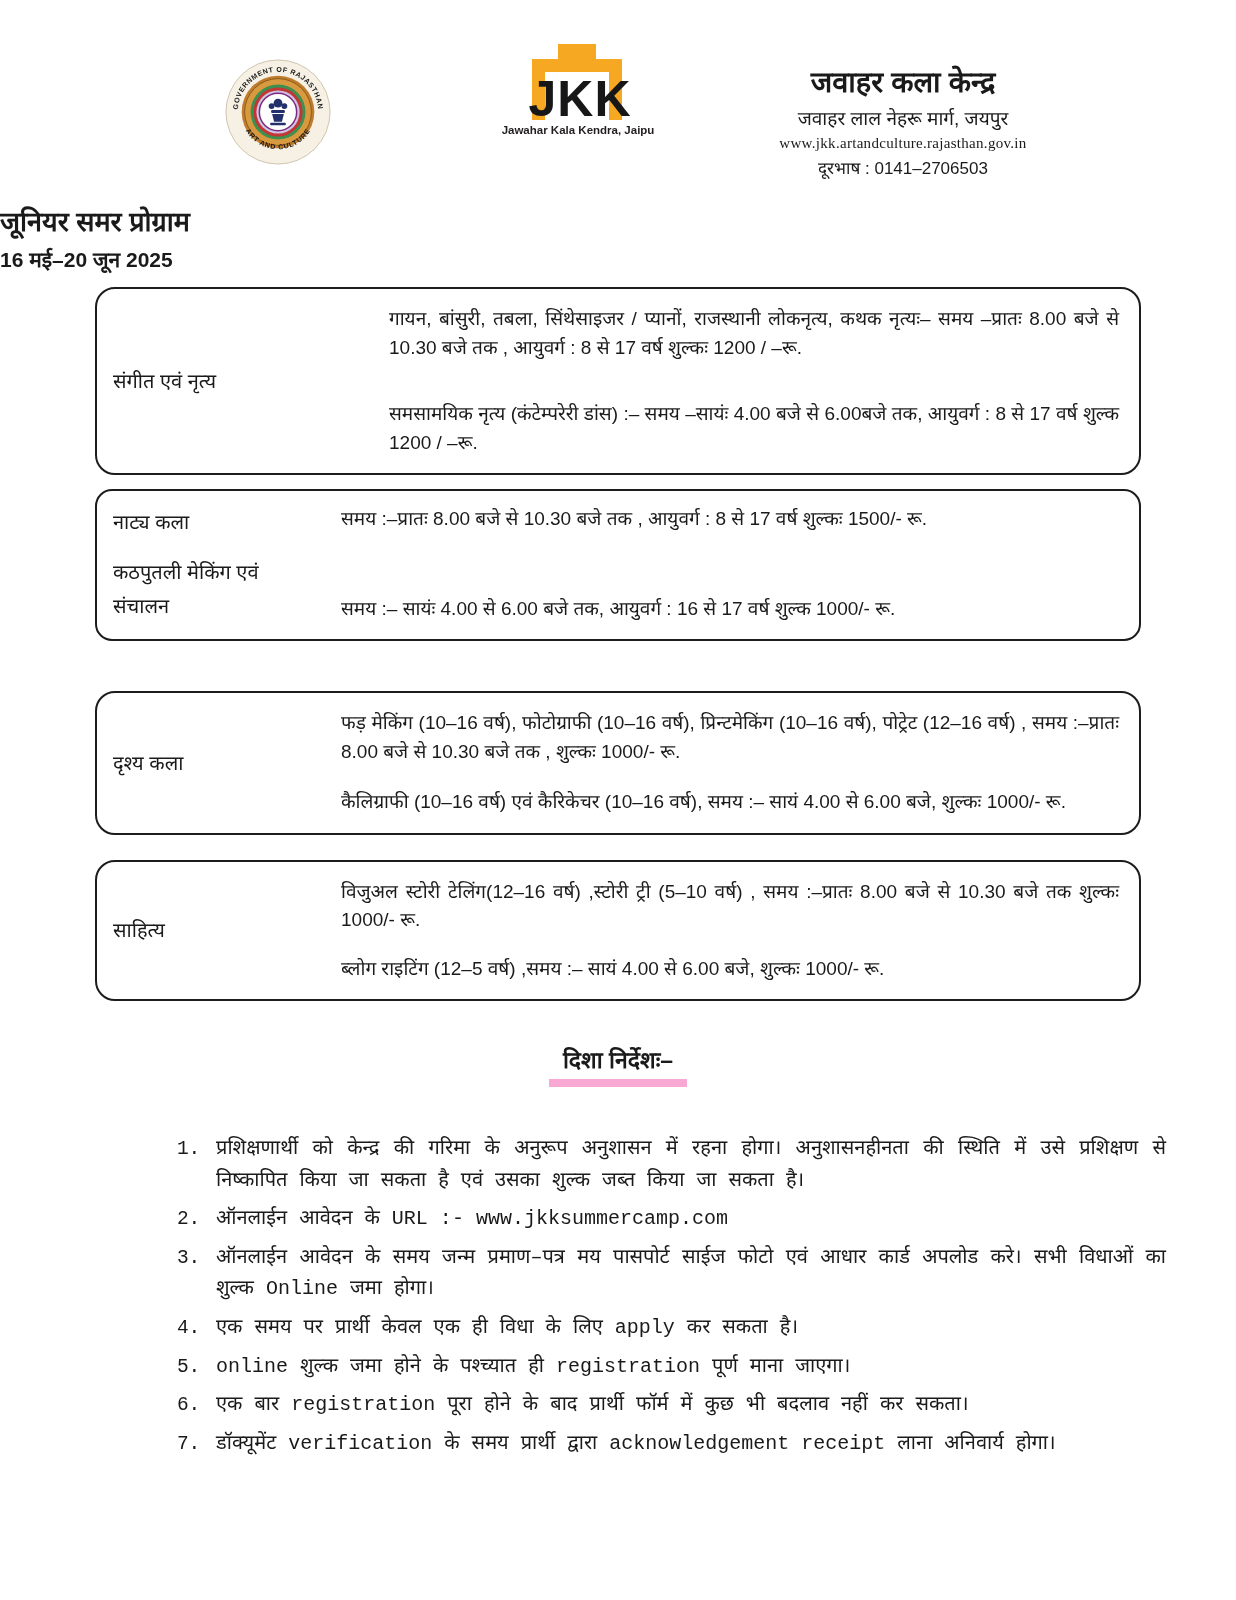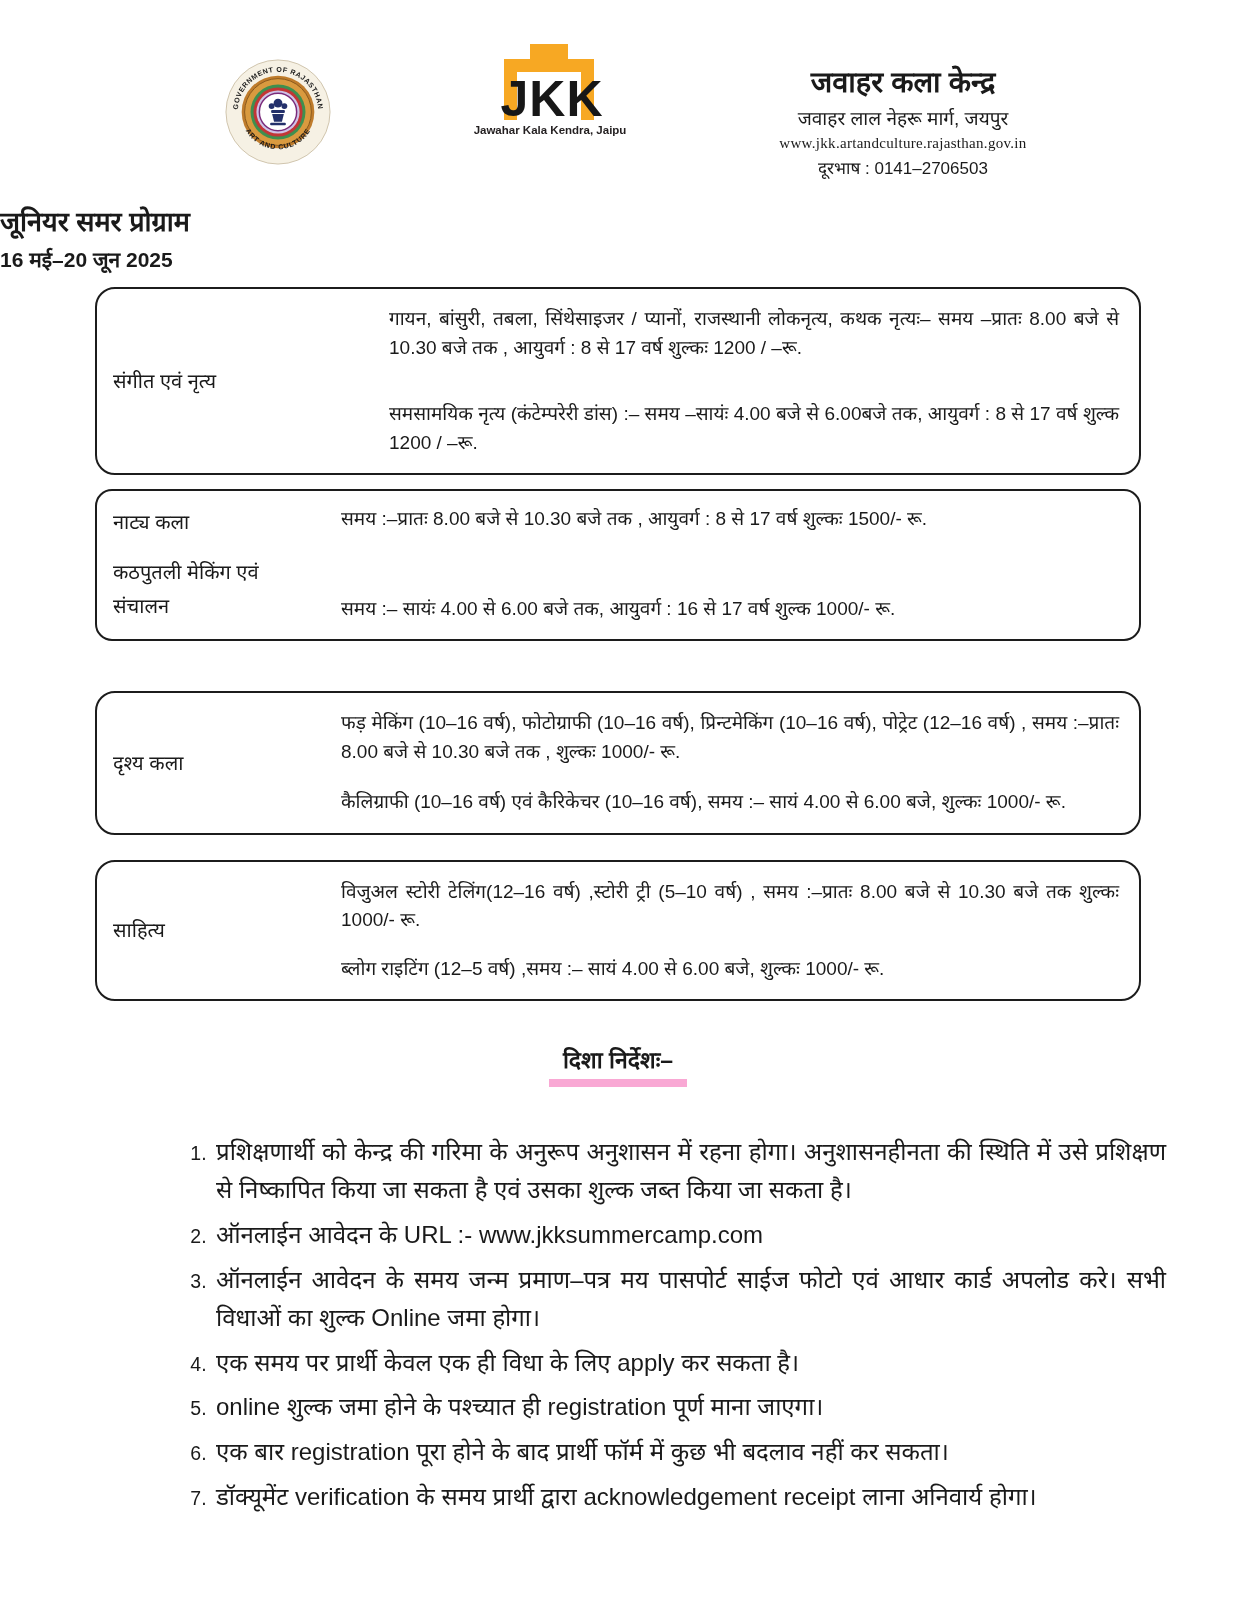--- a/index.html
+++ b/index.html
@@ -11,21 +11,21 @@
     margin: 0 auto;
     background: #ffffff;
     color: #1a1a1a;
     font-family: "Liberation Sans", "DejaVu Sans", sans-serif;
     overflow: hidden;
   }
 
   
   .header { position: relative; height: 178px; }
   .seal { position: absolute; left: 224px; top: 58px; width: 108px; height: 108px; }
-  .jkk { position: absolute; left: 464px; top: 38px; width: 170px; height: 118px; text-align: center; }
+  .jkk { position: absolute; left: 492px; top: 38px; width: 170px; height: 118px; text-align: center; }
   .jkk svg { display: block; margin: 0 auto; }
   .org { position: absolute; left: 758px; top: 66px; width: 290px; text-align: center; }
   .org-name { font-size: 29px; font-weight: bold; line-height: 1.15; }
   .org-addr { font-size: 19px; margin-top: 6px; }
   .org-web  { font-size: 15px; font-family: "Liberation Serif", "DejaVu Serif", serif; margin-top: 4px; letter-spacing: .3px; }
   .org-phone{ font-size: 17px; margin-top: 4px; }
 
   
   .title-wrap { text-align: left; margin-top: 24px; }
   .doc-title { font-size: 27px; font-weight: bold; }
@@ -62,22 +62,23 @@
   .dir-head {
     display: inline-block;
     font-size: 23px;
     font-weight: bold;
     border-bottom: 8px solid #f9a8d4;
     padding: 0 14px 4px 14px;
   }
   .dir-list {
     margin: 46px 70px 0 178px;
     padding-left: 34px;
-    font-size: 24px;
+    font-size: 20px;
     line-height: 1.58;
+    font-family: Liberation Mono, monospace;
   }
   .dir-list li { text-align: justify; margin-bottom: 7px; padding-left: 4px; }
   .dir-list li::marker { font-size: 19.5px; }
 </style>
 </head>
 <body>
 
 <div class="page">
 
   <div class="header">

